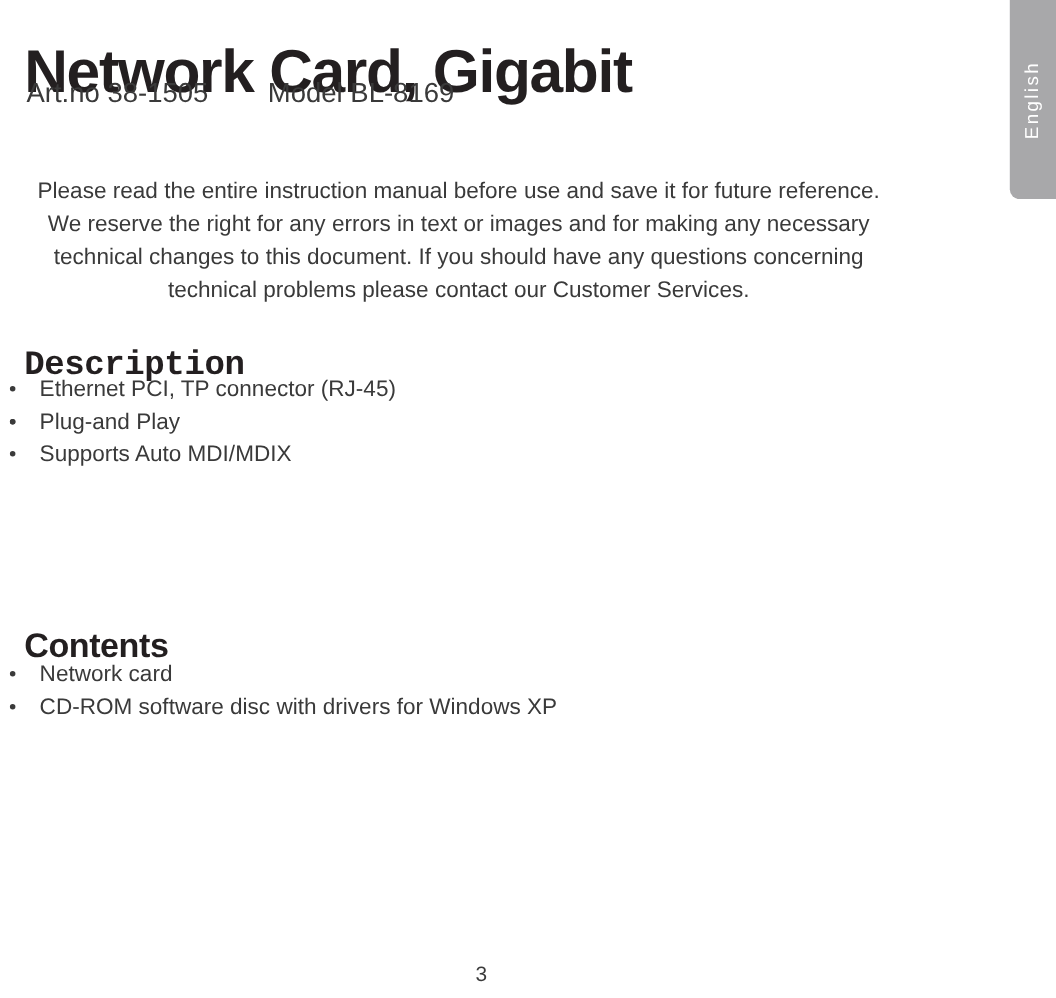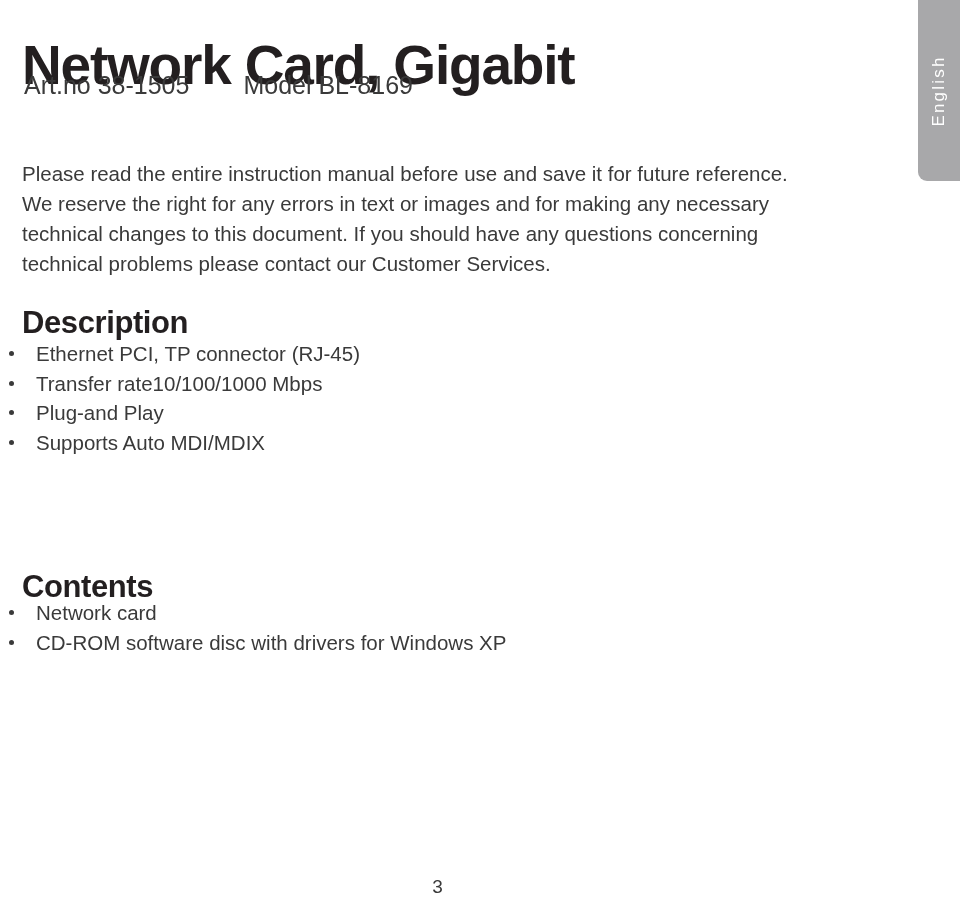--- a/index.html
+++ b/index.html
@@ -72,33 +72,33 @@
 
   
   .intro {
     position: absolute;
     left: 22px;
     top: 138px;
     width: 790px;
     font-size: 20.5px;
     line-height: 30px;
     color: #3a3a3a;
-    text-align: left;
+    text-align: center;
   }
 
   
   .section-heading {
     position: absolute;
     left: 22px;
     font-size: 31px;
     font-weight: bold;
     letter-spacing: -0.4px;
     color: #231f20;
   }
-  .heading-description { top: 279px; }
+  .heading-description { top: 289px; font-family: Liberation Mono, monospace; }
   .heading-contents    { top: 543px; }
 
   
   .bullet-list {
     position: absolute;
     left: 0px;
     margin: 0;
     padding: 0;
     list-style: none;
   }
@@ -153,21 +153,20 @@
 
   <h2 class="section-heading heading-description">Description</h2>
 
   <ul class="bullet-list list-description">
     <li>
       <span class="bullet-dot"></span>
       <span>Ethernet PCI, TP connector (RJ-45)</span>
     </li>
     <li>
       <span class="bullet-dot"></span>
-      <span>Transfer rate10/100/1000 Mbps</span>
     </li>
     <li>
       <span class="bullet-dot"></span>
       <span>Plug-and Play</span>
     </li>
     <li>
       <span class="bullet-dot"></span>
       <span>Supports Auto MDI/MDIX</span>
     </li>
   </ul>

